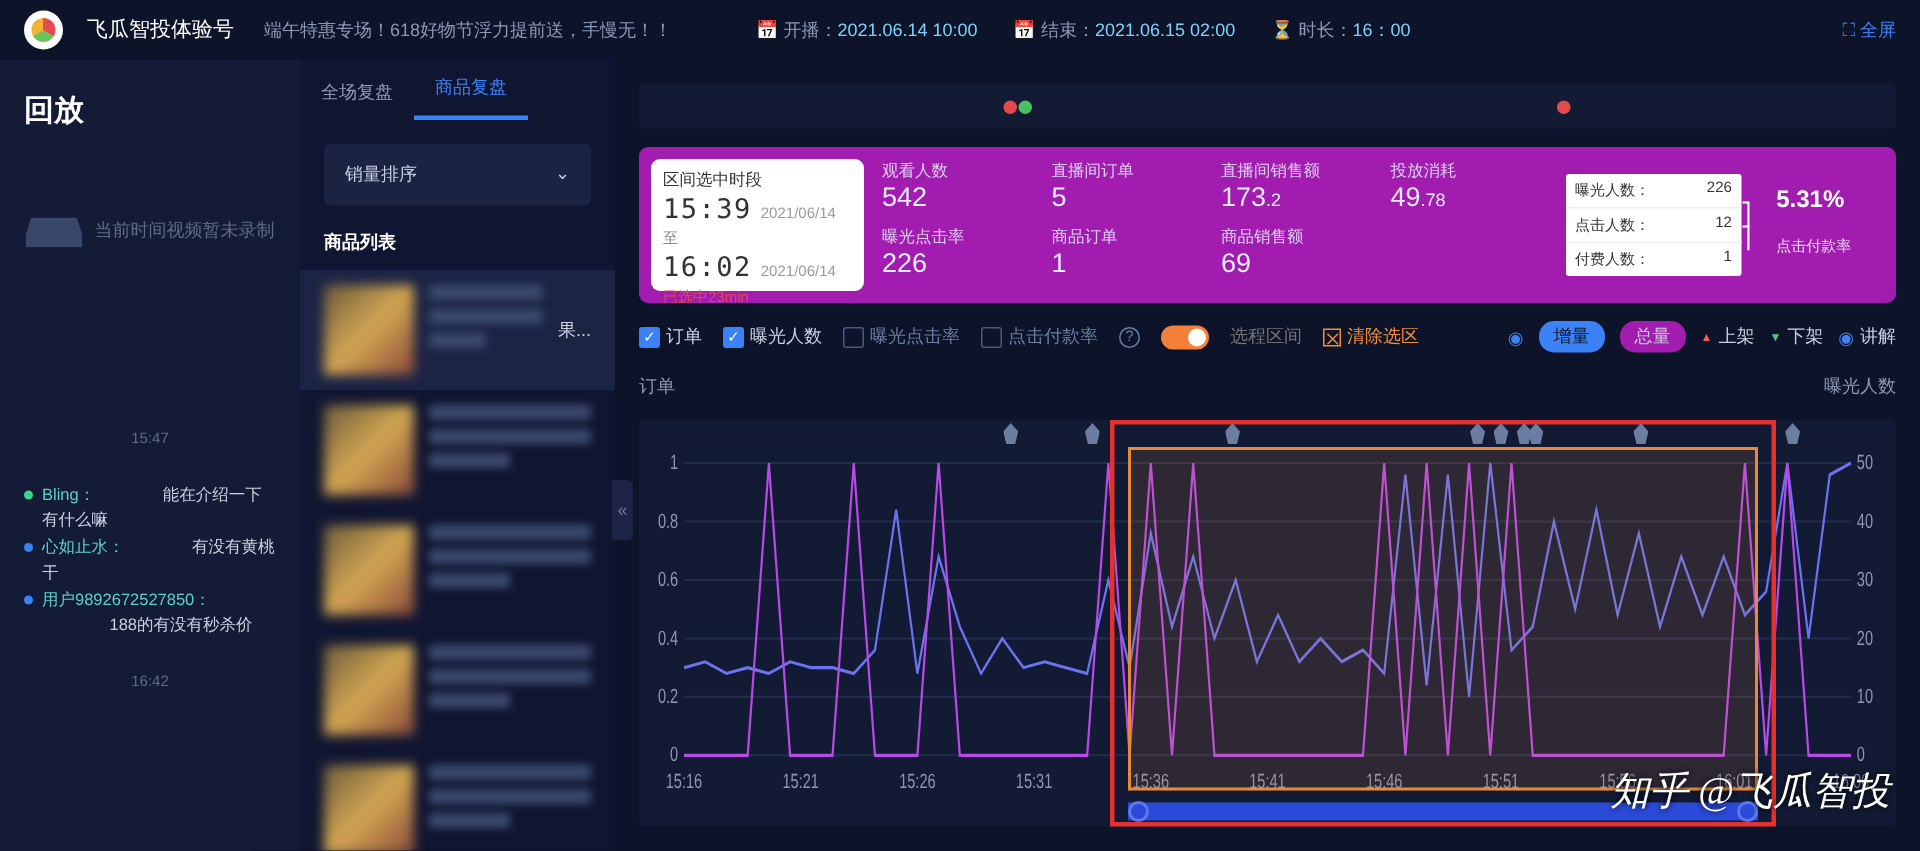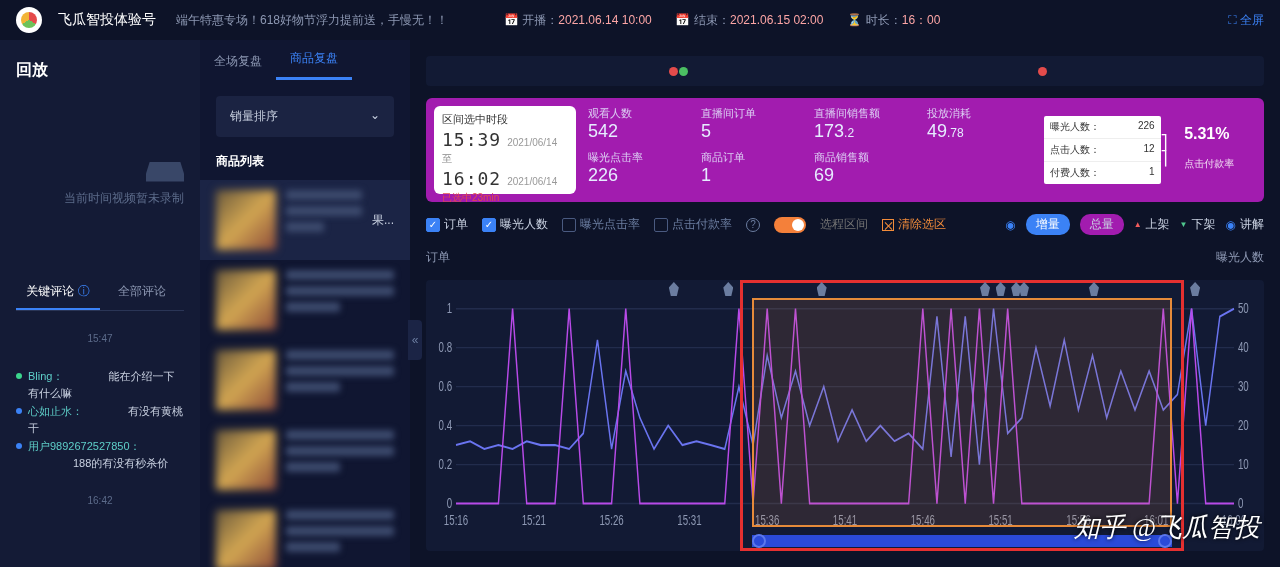--- a/index.html
+++ b/index.html
@@ -29,21 +29,21 @@
 }
 .logo::after {
   content: "";
   width: 16px; height: 16px;
   border-radius: 50%;
   background: conic-gradient(#e54b4b 0 120deg, #6ec25a 120deg 240deg, #f2b437 240deg 360deg);
 }
 .app-title { color: #fff; font-size: 14px; }
 .session-title { color: #8d98b3; margin-left: 4px; }
 .hdr-meta { display: flex; gap: 24px; margin-left: 40px; color: #8d98b3; }
-.hdr-meta span b { color: #fca5a5; font-weight: normal; text-align: center; }
+.hdr-meta span b { color: #7dd3fc; font-weight: normal; text-align: center; }
 .fullscreen {
   margin-left: auto;
   color: #3b82f6;
   cursor: pointer;
 }
 
 
 .body {
   display: flex;
   height: calc(100% - 40px);
@@ -51,29 +51,28 @@
 .sidebar-l {
   width: 200px;
   background: #141b36;
   padding: 20px 16px;
   display: flex;
   flex-direction: column;
   gap: 16px;
 }
 .replay-title {
   color: #fff;
-  font-size: 16px;
+  font-size: 20px;
   font-weight: bold;
   padding-bottom: 12px;
 }
 .video-placeholder {
   height: 90px;
   display: flex;
-  flex-direction: column;
-  align-items: flex-end;
+  align-items: flex-start;
   justify-content: center;
   gap: 8px;
   color: #5c6b8a;
   margin: 30px 0;
 }
 .video-placeholder .trap {
   width: 38px; height: 20px;
   background: #394768;
   clip-path: polygon(10% 0, 90% 0, 100% 60%, 100% 100%, 0 100%, 0 60%);
 }
@@ -306,21 +305,21 @@
 .clear-sel .sq::before, .clear-sel .sq::after {
   content:""; position:absolute; left:5px; top:1px; width:1px; height:10px; background:#f28c3a;
 }
 .clear-sel .sq::before { transform: rotate(45deg); }
 .clear-sel .sq::after { transform: rotate(-45deg); }
 .right-tools { margin-left:auto; display:flex; align-items:center; gap:10px; }
 .pill {
   padding: 2px 10px;
   border-radius: 10px;
   background: #3b82f6;
-  color: #ffffff;
+  color: #0f172a;
   cursor: pointer;
 }
 .pill.off { background:#a21caf; color:#c9d1e1; }
 .legend-item { display:flex;align-items:center;gap:4px; }
 .tri { font-size:8px; }
 .tri.up { color:#f25c5c; }
 .tri.dn { color:#50c98f; }
 
 .axis-labels { display:flex; justify-content:space-between; padding: 2px 0; color:#8d98b3; }
 
@@ -380,24 +379,20 @@
   <div class="fullscreen">⛶ <span>全屏</span></div>
 </div>
 
 <div class="body">
 
   <div class="sidebar-l">
     <div class="replay-title">回放</div>
     <div class="video-placeholder">
       <div class="trap"></div>
       <div>当前时间视频暂未录制</div>
-    </div>
-    <div class="comment-tabs">
-      <div class="active"><span>关键评论</span> <span style="color:#3b82f6">ⓘ</span></div>
-      <div>全部评论</div>
     </div>
     <div class="time-stamp">15:47</div>
     <div id="comments">
         <div class="comment">
           <span class="dot" style="background:#3bd68d"></span>
     <span><span class="user">Bling：</span><span class="text">能在介绍一下有什么嘛</span></span>
         </div>
         <div class="comment">
           <span class="dot" style="background:#3b82f6"></span>
     <span><span class="user">心如止水：</span><span class="text">有没有黄桃干</span></span>

